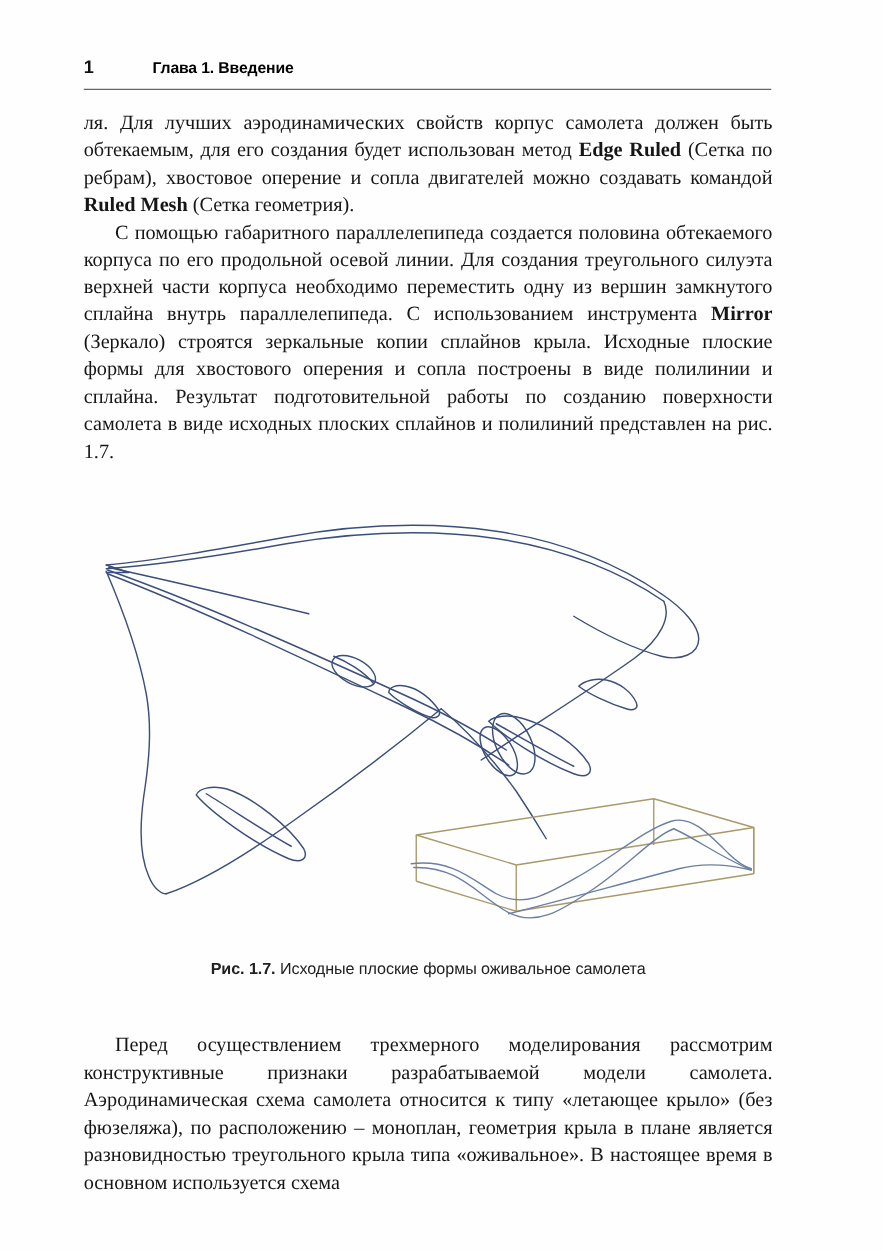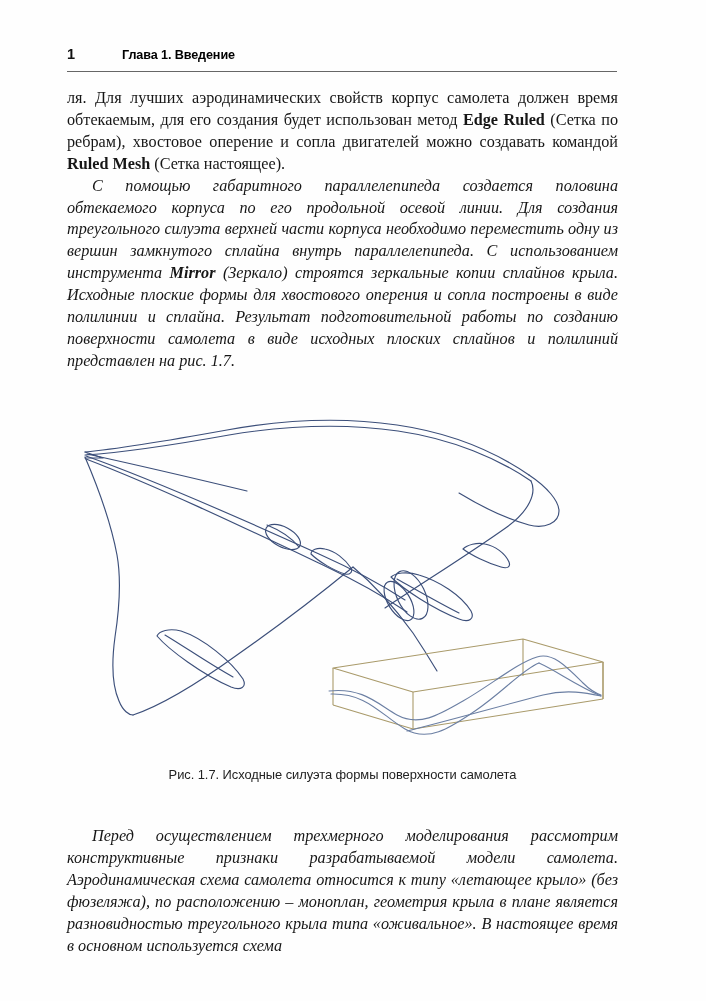--- a/index.html
+++ b/index.html
@@ -72,21 +72,20 @@
     hyphens: manual;
   }
   #para-block-top { top: 88px; }
   #para-block-bottom { top: 826px; }
 
   .body-col p {
     margin: 0;
   }
   .body-col p.indent {
     text-indent: 25px;
-    font-style: italic;
   }
   .body-col b {
     font-weight: 700;
   }
 
   
   .figure {
     position: absolute;
     left: 67px;
     top: 415px;
@@ -109,36 +108,36 @@
     left: 0;
     top: 352px;
     width: 551px;
     text-align: center;
     font-family: "Liberation Sans", "DejaVu Sans", sans-serif;
     font-size: 12.9px;
     color: #222;
     letter-spacing: -0.05px;
   }
   .figure-caption .cap-label {
-    font-weight: 400;
+    font-weight: 700;
   }
 </style>
 </head>
 <body>
 
 <div class="page">
 
   <div class="running-head">
     <span class="folio">1</span>
     <span class="chapter-title">Глава 1. Введение</span>
   </div>
   <div class="head-rule"></div>
 
   <div class="body-col" id="para-block-top">
-    <p><span>ля. Для лучших аэродинамических свойств корпус самолета должен время обтекаемым, для его создания будет использован метод </span><b>Edge Ruled</b><span> (Сетка по ребрам), хвостовое оперение и сопла двигателей можно создавать командой </span><b>Ruled Mesh</b><span> (Сетка настоящее).</span></p>
+    <p><span>ля. Для лучших аэродинамических свойств корпус самолета должен быть обтекаемым, для его создания будет использован метод </span><b>Edge Ruled</b><span> (Сетка по ребрам), хвостовое оперение и сопла двигателей можно создавать командой </span><b>Ruled Mesh</b><span> (Сетка геометрия).</span></p>
     <p class="indent"><span>С помощью габаритного параллелепипеда создается половина обтекаемого корпуса по его продольной осевой линии. Для создания треугольного силуэта верхней части корпуса необходимо переместить одну из вершин замкнутого сплайна внутрь параллелепипеда. С использованием инструмента </span><b>Mirror</b><span> (Зеркало) строятся зеркальные копии сплайнов крыла. Исходные плоские формы для хвостового оперения и сопла построены в виде полилинии и сплайна. Результат подготовительной работы по созданию поверхности самолета в виде исходных плоских сплайнов и полилиний представлен на рис. 1.7.</span></p>
   </div>
 
   <div class="figure">
     <div class="figure-art">
       <svg viewBox="0 0 551 350" xmlns="http://www.w3.org/2000/svg">
         <g fill="none" stroke="#3c4f7a" stroke-width="1.15" stroke-linecap="round" stroke-linejoin="round">
 
           <path d="M18,37 C60,33 110,24 160,15 C215,5 275,2 330,10 C385,18 430,38 462,60"></path>
 
@@ -190,21 +189,21 @@
 
         <g fill="none" stroke="#6b7fa3" stroke-width="1.1" stroke-linecap="round" stroke-linejoin="round">
           <path d="M262,276 C296,272 312,290 330,300 C352,312 372,300 396,286 C424,270 450,248 470,242 C486,237 500,252 516,268 C522,274 528,278 534,280"></path>
           <path d="M264,279 C300,278 314,300 338,314 C362,328 384,312 408,296 C436,277 456,254 472,248"></path>
           <path d="M472,248 C490,256 508,270 534,281"></path>
           <path d="M340,316 C380,306 430,292 476,280 C500,274 520,278 534,281"></path>
         </g>
       </svg>
     </div>
     <div class="figure-caption">
-      <span class="cap-label">Рис. 1.7.</span><span> Исходные силуэта формы поверхности самолета</span>
+      <span class="cap-label">Рис. 1.7.</span><span> Исходные плоские формы оживальное самолета</span>
     </div>
   </div>
 
   <div class="body-col" id="para-block-bottom">
     <p class="indent">Перед осуществлением трехмерного моделирования рассмотрим конструктивные признаки разрабатываемой модели самолета. Аэродинамическая схема самолета относится к типу «летающее крыло» (без фюзеляжа), по расположению – моноплан, геометрия крыла в плане является разновидностью треугольного крыла типа «оживальное». В настоящее время в основном используется схема</p>
   </div>
 
 </div>
 
 </body></html>

